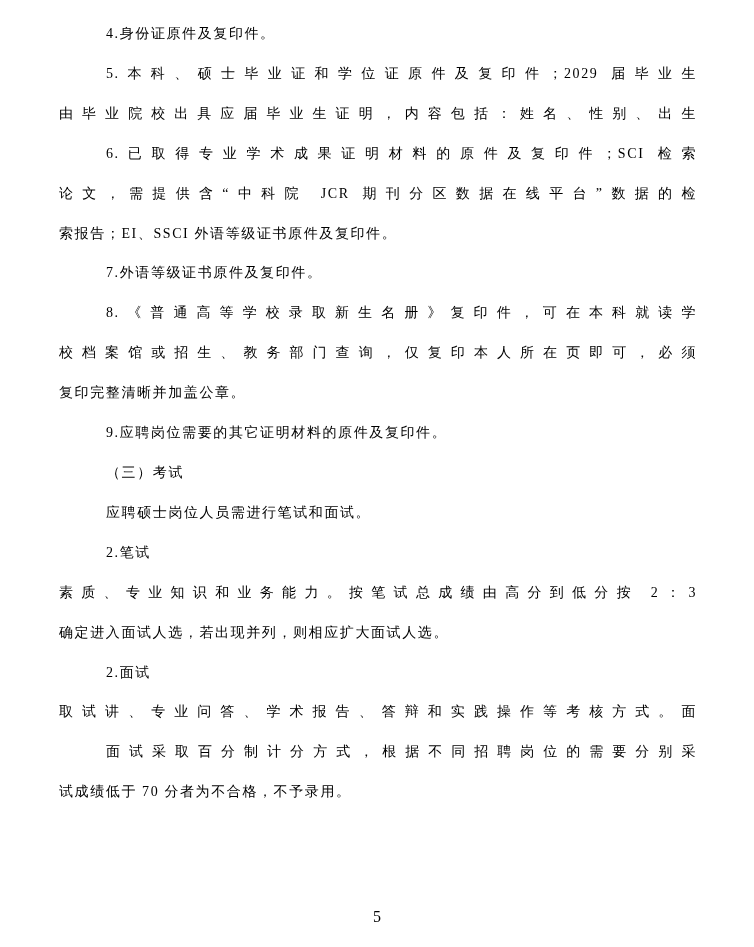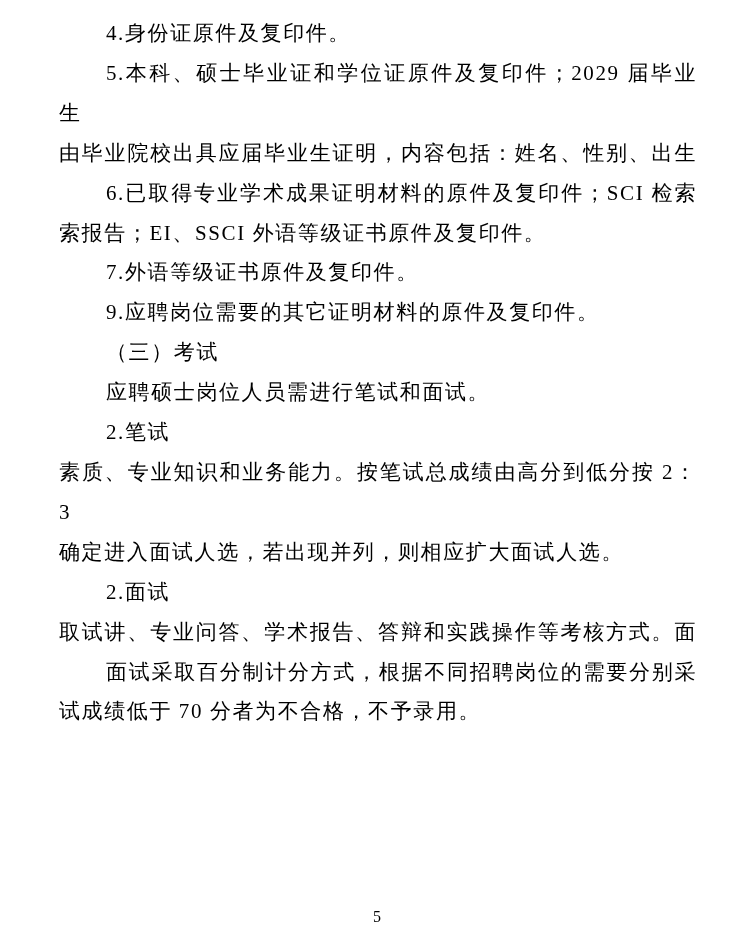--- a/index.html
+++ b/index.html
@@ -20,21 +20,21 @@
     position: absolute;
     left: 59px;
     top: 14px;
     width: 638px;
   }
   .para {
     margin: 0;
     padding: 0;
   }
   .line {
-    font-size: 21px;
+    font-size: 14px;
     line-height: 39.9px;
     letter-spacing: 1.6px;
     white-space: nowrap;
     text-align: left;
   }
   
   .line.j {
     white-space: normal;
     text-align: justify;
     text-align-last: justify;
@@ -66,27 +66,33 @@
       <div class="line indent">4.身份证原件及复印件。</div>
     </div>
 
     <div class="para">
       <div class="line indent j">5.本科、硕士毕业证和学位证原件及复印件；2029 届毕业生</div>
       <div class="line j">由毕业院校出具应届毕业生证明，内容包括：姓名、性别、出生</div>
     </div>
 
     <div class="para">
       <div class="line indent j">6.已取得专业学术成果证明材料的原件及复印件；SCI 检索</div>
+      <div class="line j">论文，需提供含“中科院 JCR 期刊分区数据在线平台”数据的检</div>
       <div class="line">索报告；EI、SSCI 外语等级证书原件及复印件。</div>
     </div>
 
     <div class="para">
       <div class="line indent">7.外语等级证书原件及复印件。</div>
     </div>
 
+    <div class="para">
+      <div class="line indent j">8.《普通高等学校录取新生名册》复印件，可在本科就读学</div>
+      <div class="line j">校档案馆或招生、教务部门查询，仅复印本人所在页即可，必须</div>
+      <div class="line">复印完整清晰并加盖公章。</div>
+    </div>
 
     <div class="para">
       <div class="line indent">9.应聘岗位需要的其它证明材料的原件及复印件。</div>
     </div>
 
     <div class="para">
       <div class="line indent">（三）考试</div>
     </div>
 
     <div class="para">

